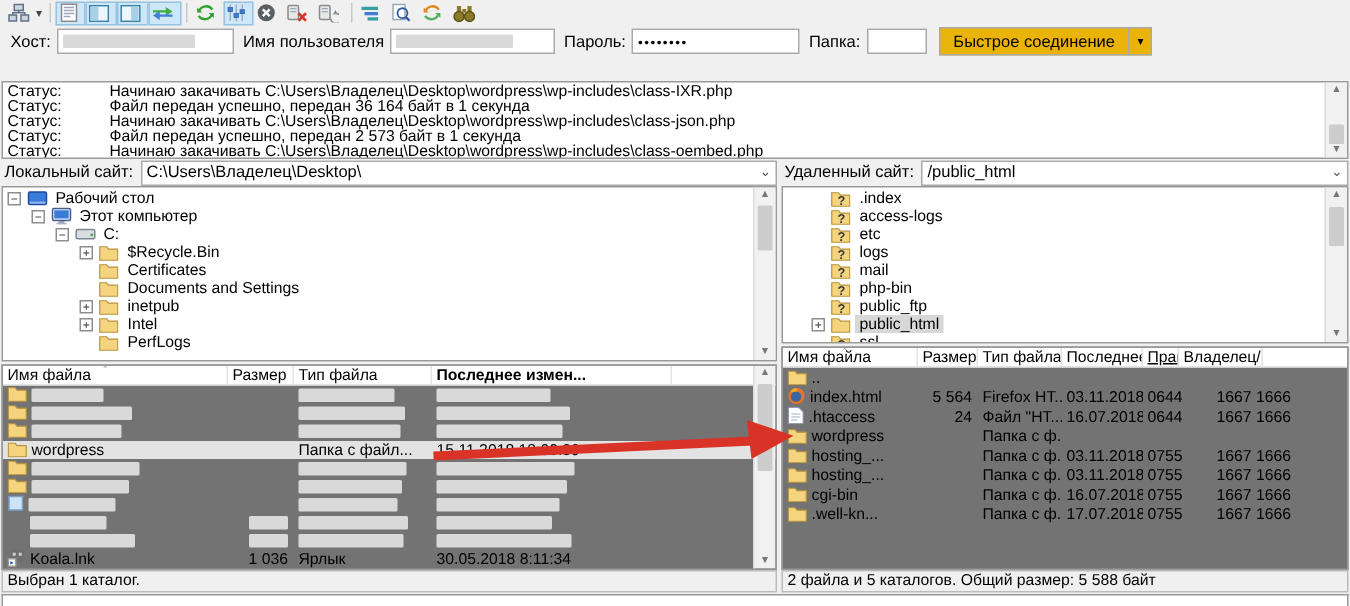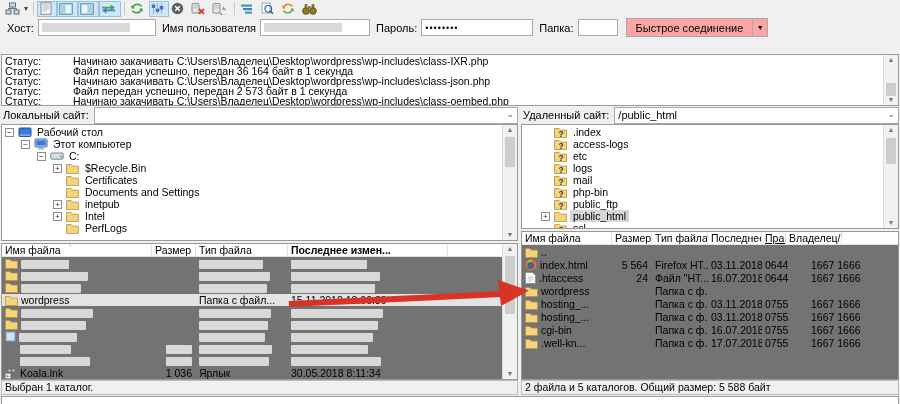--- a/index.html
+++ b/index.html
@@ -16,21 +16,21 @@
   .tsep{width:1px;height:13px;background:#c8c8c8;margin:0 3px}
   .dd{font-size:8px;color:#444;margin-left:1px}
 
   
   .qc{height:21px;display:flex;align-items:center;padding-left:5px}
   .qc label{margin:0 4px 0 6px;white-space:nowrap}
   .qcinput{height:17px;border:1px solid #a9a9a9;background:#fff;display:flex;align-items:center;padding:0 3px}
   .w-host{width:118px}.w-user{width:110px}
   .w-pass{width:112px;font-size:9px;letter-spacing:1px;overflow:hidden}
   .w-port{width:40px}
-  .qbtn{height:19px;margin-left:8px;background:#fca5a5;border:1px solid #a9a9a9;font-size:11px;font-family:inherit;padding:0 9px;cursor:default}
+  .qbtn{height:19px;margin-left:8px;background:#eab308;border:1px solid #a9a9a9;font-size:11px;font-family:inherit;padding:0 9px;cursor:default}
   .qdd{margin-left:-1px;padding:0 5px;font-size:8px}
   .rd{display:inline-block;height:9px;background:#d9d9d9;border-radius:1px;vertical-align:middle}
 
   
   .log{position:absolute;left:1px;right:1px;top:54px;height:52px;background:#fff;border:1px solid #999;padding-top:1px;font-size:10.5px;line-height:10px;overflow:hidden}
   .logline{display:flex}
   .loglabel{flex:none;width:71px;padding-left:3px}
   .logmsg{white-space:nowrap}
 
   
@@ -261,20 +261,21 @@
       <span class="ar up">▲</span>
       <div class="thumb" style="top:28px;height:13px"></div>
       <span class="ar dn">▼</span>
     </div>
   </div>
 
   <div class="panel left">
     <div class="siterow">
       <span class="sitelabel">Локальный сайт:</span>
       <div class="sitecombo">
+        <span>C:\Users\Владелец\Desktop\</span>
         <span class="combochev">⌄</span>
       </div>
     </div>
     <div class="treebox local" id="localTree">
       <div class="trow" style="padding-left: 3px;">
           <span class="exp">−</span>
           <span class="ticon">
             <span class="ficon"><svg width="14" height="11" viewBox="0 0 14 11">
                 <rect x="1" y="1" width="12" height="8.4" rx="1" fill="#3A7ADB" stroke="#1E4C9A"></rect>
                 <rect x="1.7" y="7.4" width="10.6" height="1.4" fill="#8FB7F0"></rect>

